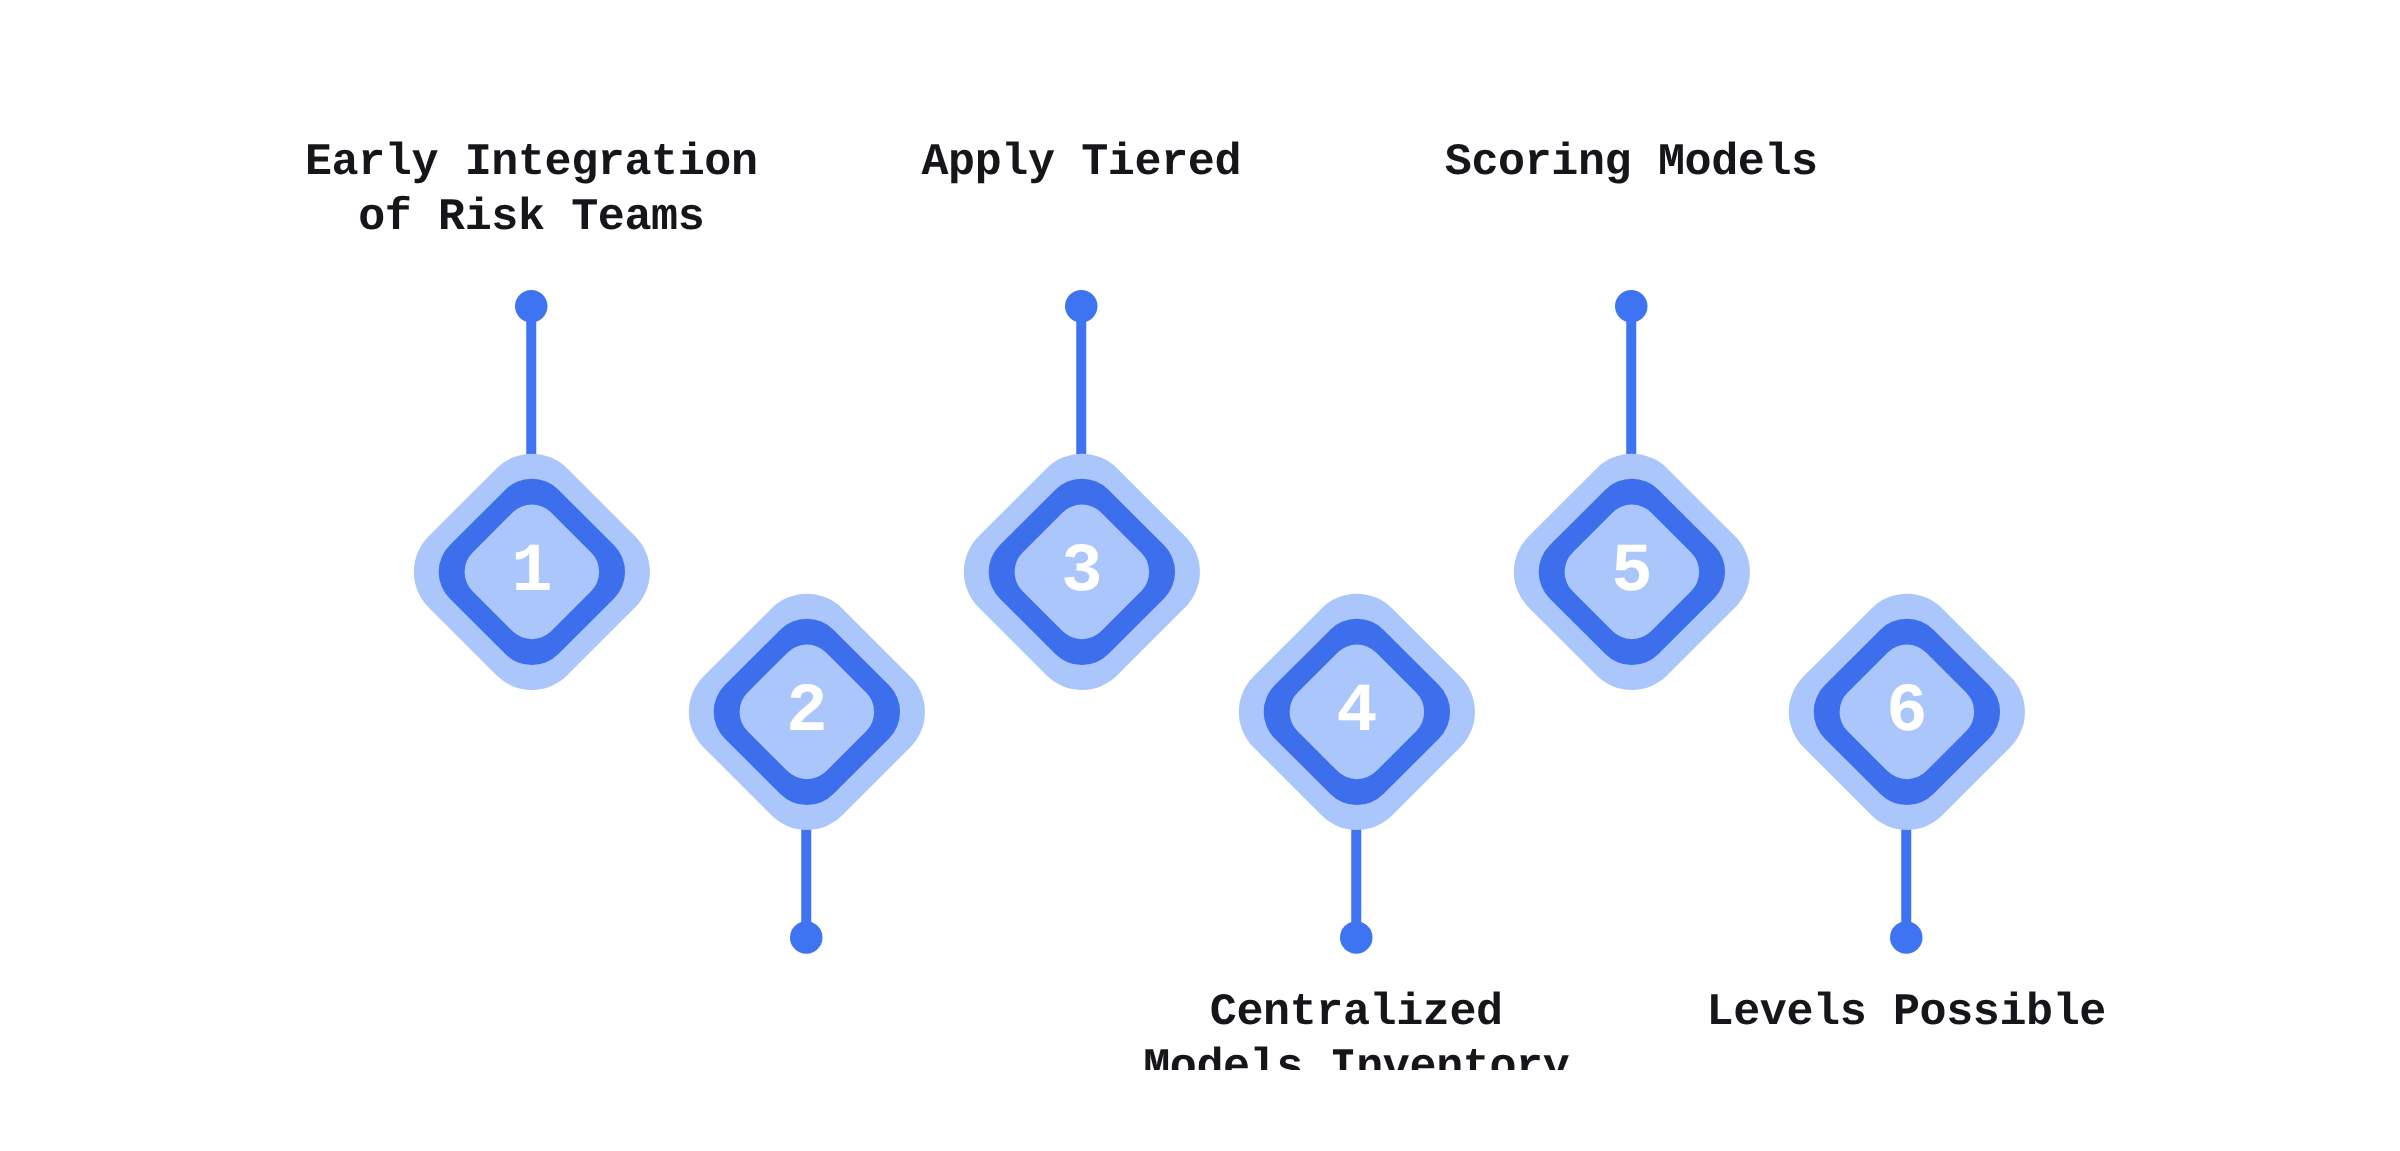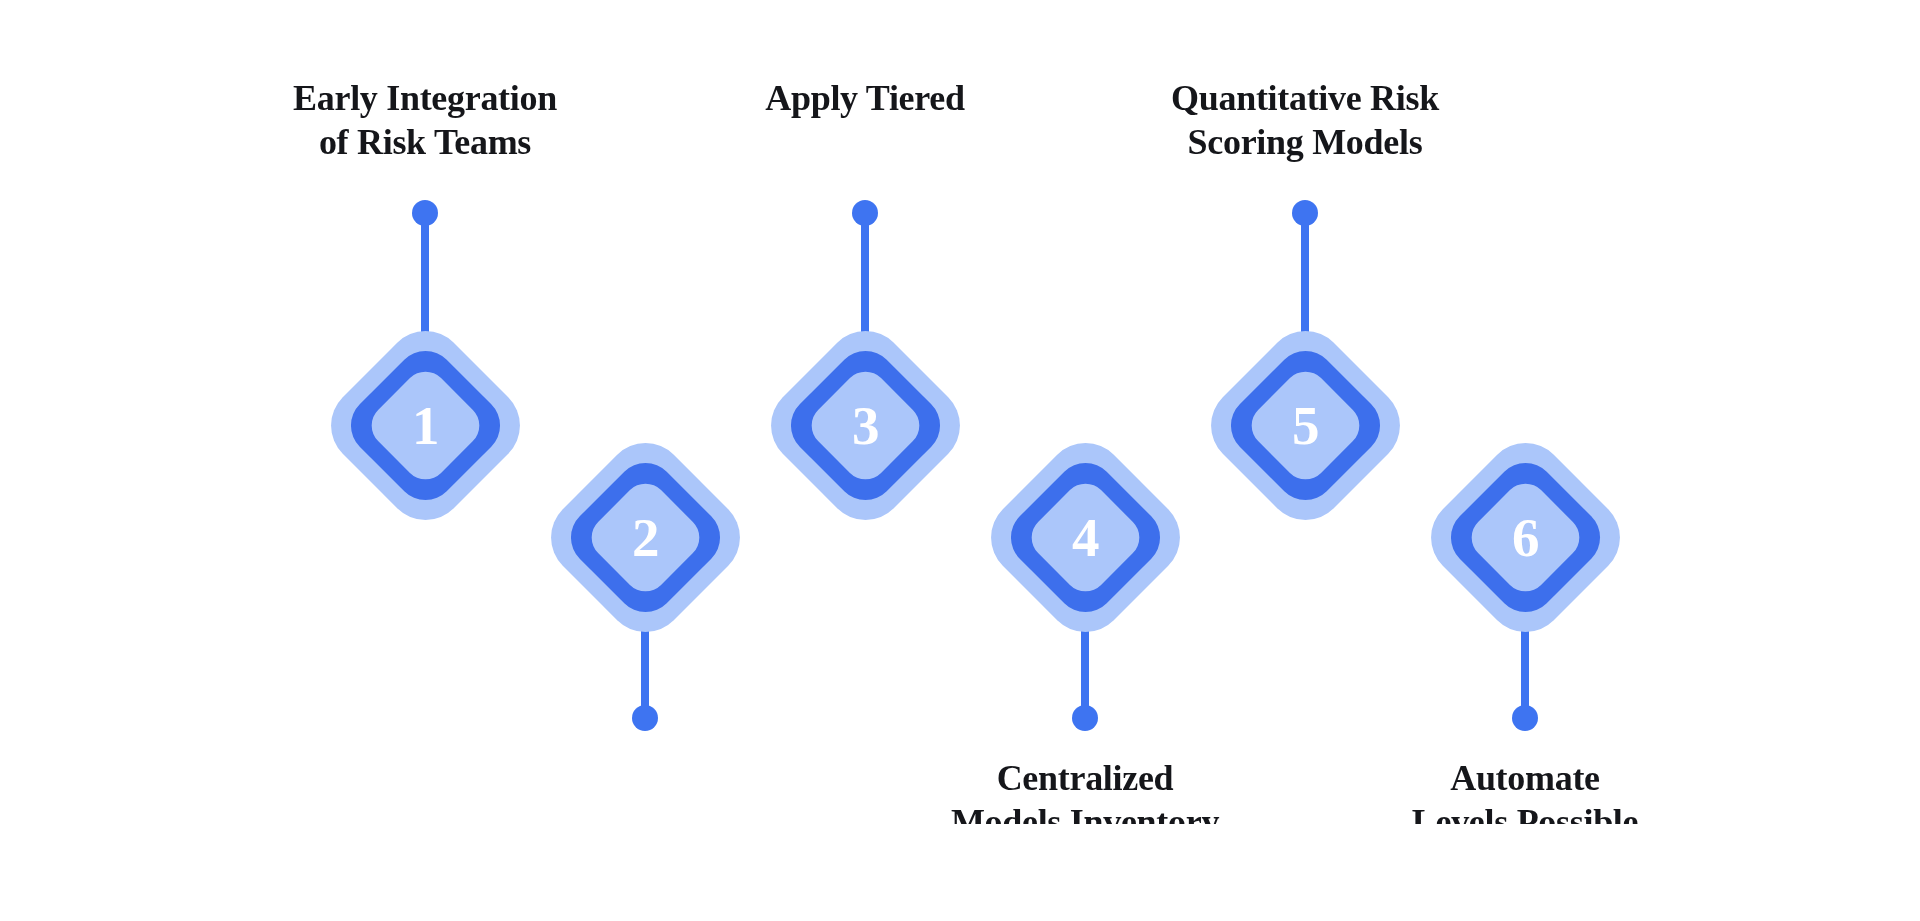--- a/index.html
+++ b/index.html
@@ -1,19 +1,20 @@
 <!DOCTYPE html>
 <html style="--background: #ffffff; --light-blue: #abc6fa; --dark-blue: #3d6fec; --connector-blue: #3e74f1; --number-white: #ffffff; --label-text: #15161a;"><head>
 <meta charset="utf-8">
 <style>
   html,body{margin:0;padding:0;background:#ffffff;}
   .canvas{
     position:relative;width:1920px;height:824px;overflow:hidden;
     background:var(--background,#ffffff);
-    font-family:Liberation Serif, serif;
+    font-family:Liberation Mono, monospace;
+    margin-top:32px;
   }
   .node{position:absolute;inset:0;pointer-events:none;}
   .n1{--cx:425px}.n2{--cx:645px}.n3{--cx:865px}.n4{--cx:1085px}.n5{--cx:1305px}.n6{--cx:1525px}
 
   .stem{
     position:absolute;width:8px;left:calc(var(--cx) - 4px);
     background:var(--connector-blue,#3e74f1);z-index:1;
   }
   .up .stem{top:212px;height:216px;}
   .down .stem{top:538px;height:182px;}
@@ -120,37 +121,35 @@
       <div class="mid">
         <div class="inner">
           <span class="num">4</span>
         </div>
       </div>
     </div>
   </div>
 
   <div class="node n5 up">
     <div class="label">
-      <span>Quantitative Risk</span>
       <span>Scoring Models</span>
     </div>
     <div class="dot"></div>
     <div class="stem"></div>
     <div class="diamond">
       <div class="mid">
         <div class="inner">
           <span class="num">5</span>
         </div>
       </div>
     </div>
   </div>
 
   <div class="node n6 down">
     <div class="label">
-      <span>Automate</span>
       <span>Levels Possible</span>
     </div>
     <div class="dot"></div>
     <div class="stem"></div>
     <div class="diamond">
       <div class="mid">
         <div class="inner">
           <span class="num">6</span>
         </div>
       </div>

